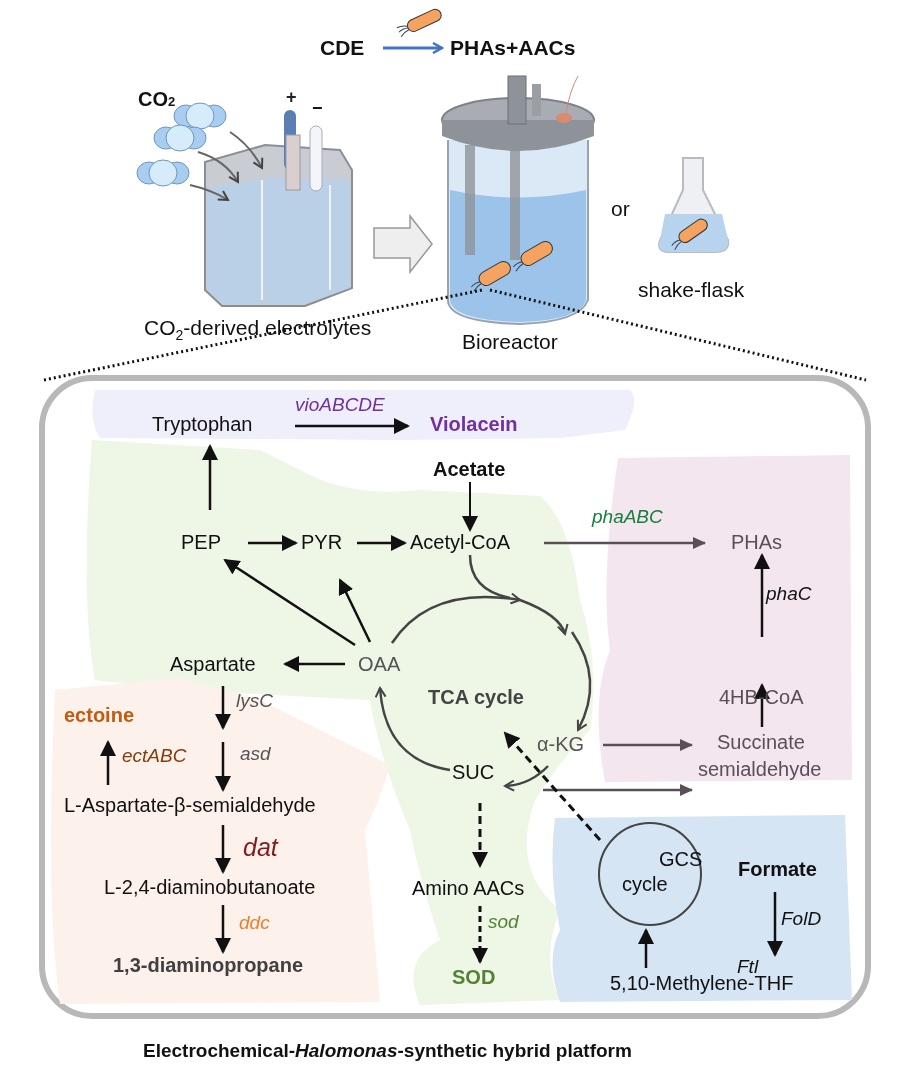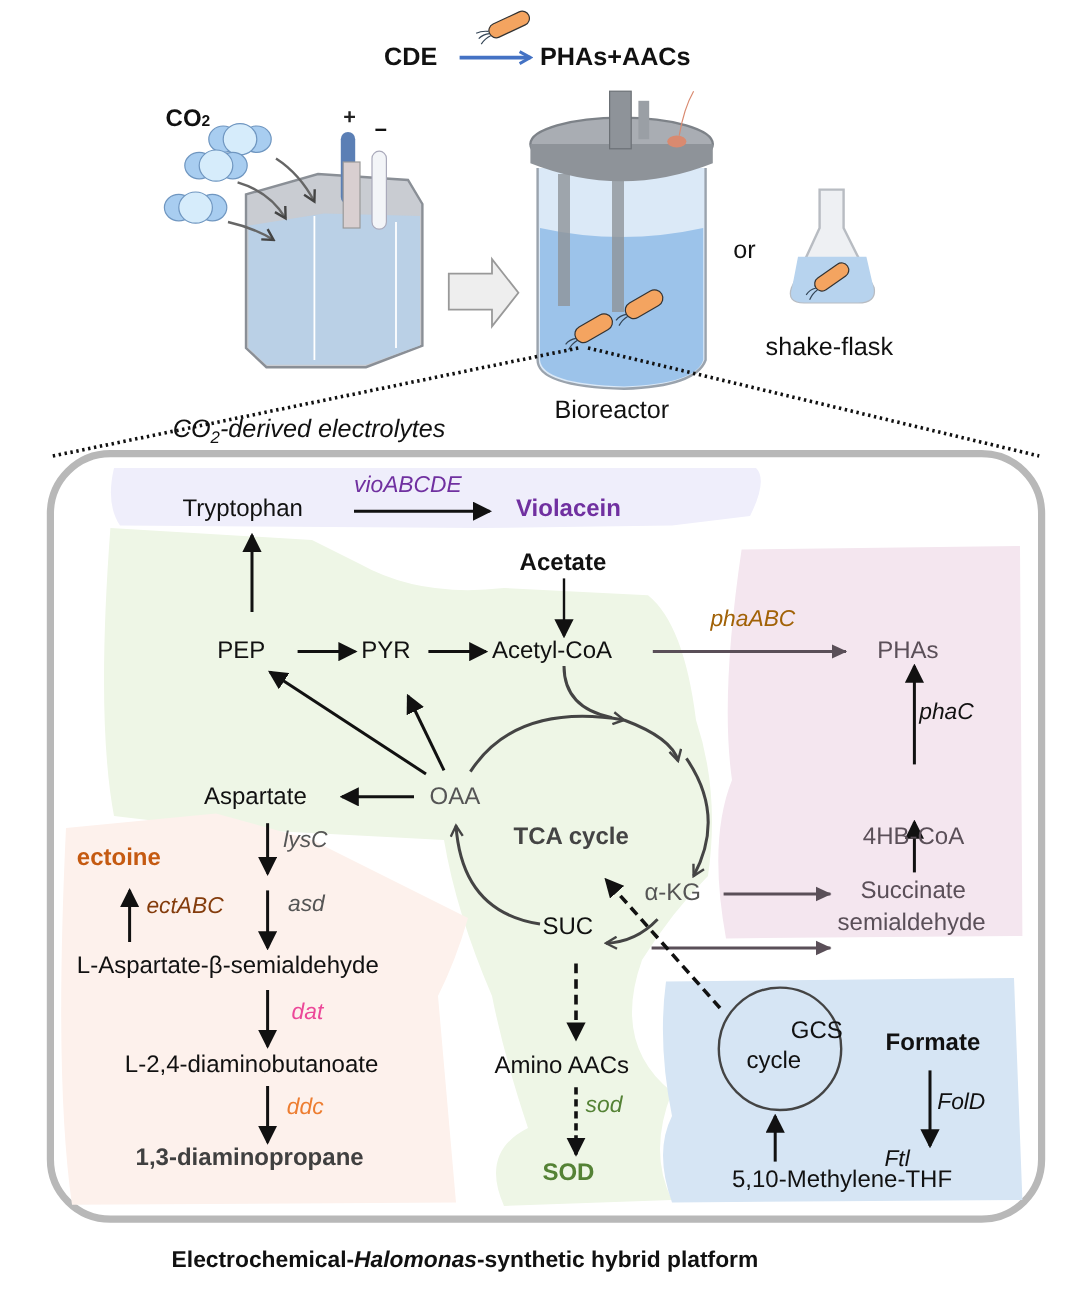--- a/index.html
+++ b/index.html
@@ -150,48 +150,48 @@
   <circle cx="650" cy="874" r="51" fill="none" stroke="#444" stroke-width="2"></circle>
   <line x1="646" y1="968" x2="646" y2="930" stroke="#111" stroke-width="2.5" marker-end="url(#ahBig)"></line>
   <line x1="775" y1="892" x2="775" y2="955" stroke="#111" stroke-width="2.5" marker-end="url(#ahBig)"></line>
 </svg>
 
 <div class="t b" style="left:320px;top:36px;font-size:21px;">CDE</div>
 <div class="t b" style="left:450px;top:36px;font-size:21px;">PHAs+AACs</div>
 <div class="t b" style="left:138px;top:88px;font-size:20px;"><span>CO</span><span style="font-size:13px;">2</span></div>
 <div class="t b" style="left:312px;top:98px;font-size:18px;">−</div>
 <div class="t" style="left:611px;top:197px;font-size:21px;">or</div>
-<div class="t" style="left:144px;top:346px;font-size:21px;font-style:italic;"><span>CO</span><sub style="font-size:14px;">2</sub><span>-derived electrolytes</span></div>
+<div class="t" style="left:144px;top:316px;font-size:21px;"><span>CO</span><sub style="font-size:14px;">2</sub><span>-derived electrolytes</span></div>
 <div class="t" style="left:462px;top:330px;font-size:21px;">Bioreactor</div>
 <div class="t" style="left:638px;top:278px;font-size:21px;">shake-flask</div>
 
 <div class="t" style="left:152px;top:413px;font-size:20px;">Tryptophan</div>
 <div class="t i" style="left:295px;top:394px;font-size:19px;color:#7030a0;">vioABCDE</div>
 <div class="t b" style="left:430px;top:413px;font-size:20px;color:#7030a0;">Violacein</div>
 <div class="t b" style="left:433px;top:458px;font-size:20px;">Acetate</div>
 <div class="t" style="left:181px;top:531px;font-size:20px;">PEP</div>
 <div class="t" style="left:301px;top:531px;font-size:20px;">PYR</div>
 <div class="t" style="left:410px;top:531px;font-size:20px;">Acetyl-CoA</div>
-<div class="t i" style="left:592px;top:506px;font-size:19px;color:#a16207;font-style:italic;">phaABC</div>
+<div class="t i" style="left:592px;top:506px;font-size:19px;color:#15803d;font-style:italic;">phaABC</div>
 <div class="t pgray" style="left:731px;top:531px;font-size:20px;">PHAs</div>
 <div class="t i" style="left:766px;top:583px;font-size:19px;">phaC</div>
 <div class="t pgray" style="left:719px;top:650px;font-size:20px;margin-top:36px;">4HB-CoA</div>
 <div class="t pgray" style="left:717px;top:731px;font-size:20px;">Succinate</div>
 <div class="t pgray" style="left:698px;top:758px;font-size:20px;">semialdehyde</div>
 <div class="t" style="left:170px;top:653px;font-size:20px;">Aspartate</div>
 <div class="t gray" style="left:358px;top:653px;font-size:20px;">OAA</div>
 <div class="t b gray" style="left:428px;top:686px;font-size:20px;color:#444;">TCA cycle</div>
 <div class="t gray" style="left:537px;top:733px;font-size:20px;">α-KG</div>
 <div class="t" style="left:452px;top:761px;font-size:20px;">SUC</div>
 <div class="t i gray" style="left:236px;top:690px;font-size:19px;">lysC</div>
 <div class="t b" style="left:64px;top:704px;font-size:20px;color:#c55a11;">ectoine</div>
 <div class="t i" style="left:122px;top:745px;font-size:19px;color:#843c0c;">ectABC</div>
 <div class="t i gray" style="left:240px;top:743px;font-size:19px;">asd</div>
 <div class="t" style="left:64px;top:794px;font-size:20px;">L-Aspartate-β-semialdehyde</div>
-<div class="t i" style="left:243px;top:833px;font-size:19px;color:#ec4899;">dat</div>
+<div class="t i" style="left:243px;top:833px;font-size:25px;color:#7f1d1d;">dat</div>
 <div class="t" style="left:104px;top:876px;font-size:20px;">L-2,4-diaminobutanoate</div>
 <div class="t i" style="left:239px;top:912px;font-size:19px;color:#ed7d31;">ddc</div>
 <div class="t b" style="left:113px;top:954px;font-size:20px;color:#404040;">1,3-diaminopropane</div>
 <div class="t" style="left:412px;top:877px;font-size:20px;">Amino AACs</div>
 <div class="t i" style="left:488px;top:911px;font-size:19px;color:#548235;">sod</div>
 <div class="t b" style="left:452px;top:966px;font-size:20px;color:#548235;">SOD</div>
 <div class="t" style="left:659px;top:848px;font-size:20px;">GCS</div>
 <div class="t" style="left:622px;top:873px;font-size:20px;">cycle</div>
 <div class="t b" style="left:738px;top:858px;font-size:20px;">Formate</div>
 <div class="t i" style="left:737px;top:908px;font-size:19px;margin-top:48px;">Ftl</div>

